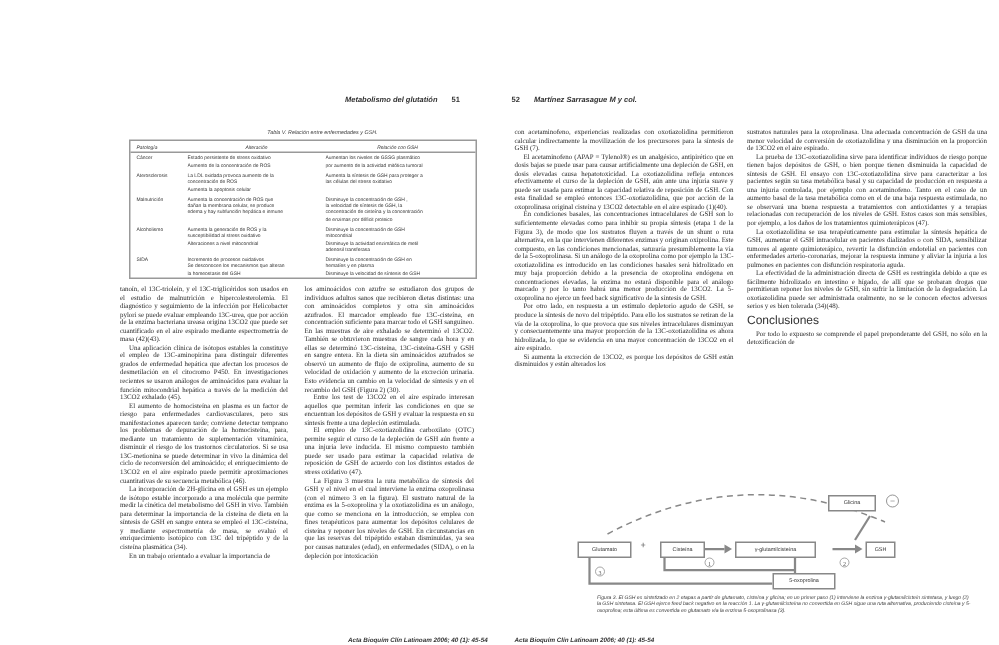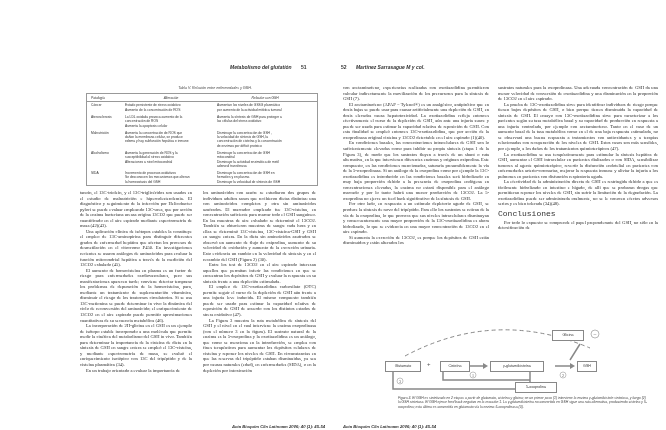--- a/index.html
+++ b/index.html
@@ -14,21 +14,21 @@
   .thead { display:flex; border-bottom:0.6px solid #999; padding:1.5px 4px; font-style:italic; }
   .trow { display:flex; padding:1.3px 4px; line-height:4.4px; }
   .c1 { width:34px; flex:none; }
   .c2 { width:92px; flex:none; }
   .c3 { flex:1; }
   .cell-line { display:block; white-space:nowrap; overflow:hidden; }
   .col { position:absolute; font-size:4.6px; line-height:5.55px; text-align:justify; color:#2a2a2a; }
   .col p { margin:0; text-indent:6px; }
   .col p.noind { text-indent:0; }
   .footer { position:absolute; font-family:"Liberation Sans", sans-serif; font-size:4.2px; font-weight:bold; font-style:italic; color:#333; }
-  .section { font-family:Liberation Mono, monospace; font-size:8px; color:#333; margin:4px 0 3px 0; text-indent:0; }
+  .section { font-family:Liberation Sans, sans-serif; font-size:8px; color:#333; margin:4px 0 3px 0; text-indent:0; }
   .fig { position:absolute; left:365px; top:318px; width:290px; height:72px; }
   .figcap { position:absolute; left:398px; top:396px; width:250px; font-family:"Liberation Sans", sans-serif; font-size:3.4px; font-style:italic; line-height:4.4px; color:#444; }
   .box { position:absolute; border:0.6px solid #888; background:#fff; font-family:"Liberation Sans", sans-serif; font-size:3.6px; text-align:center; line-height:9px; height:9px; color:#333; }
 </style>
 </head>
 <body>
 
 <div class="page left">
   <div class="runhead" style="left:230px; top:64px;">
     <span>Metabolismo del glutatión</span>

